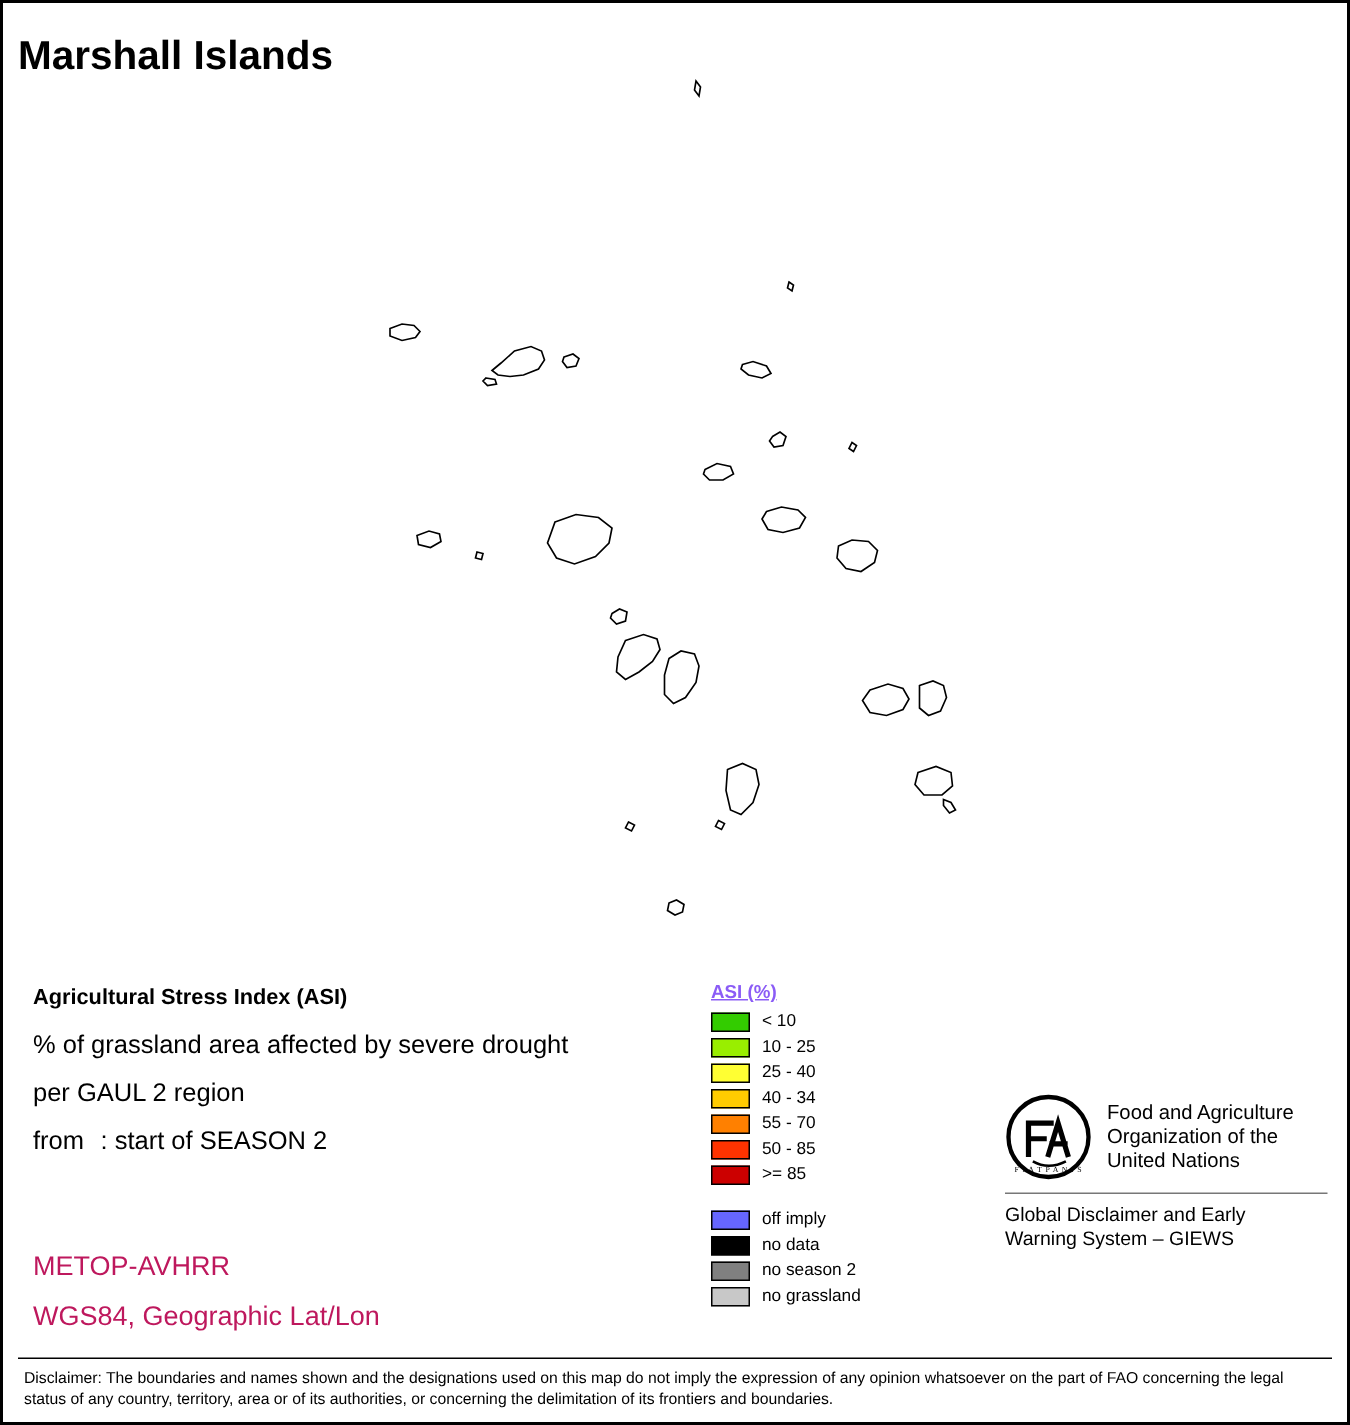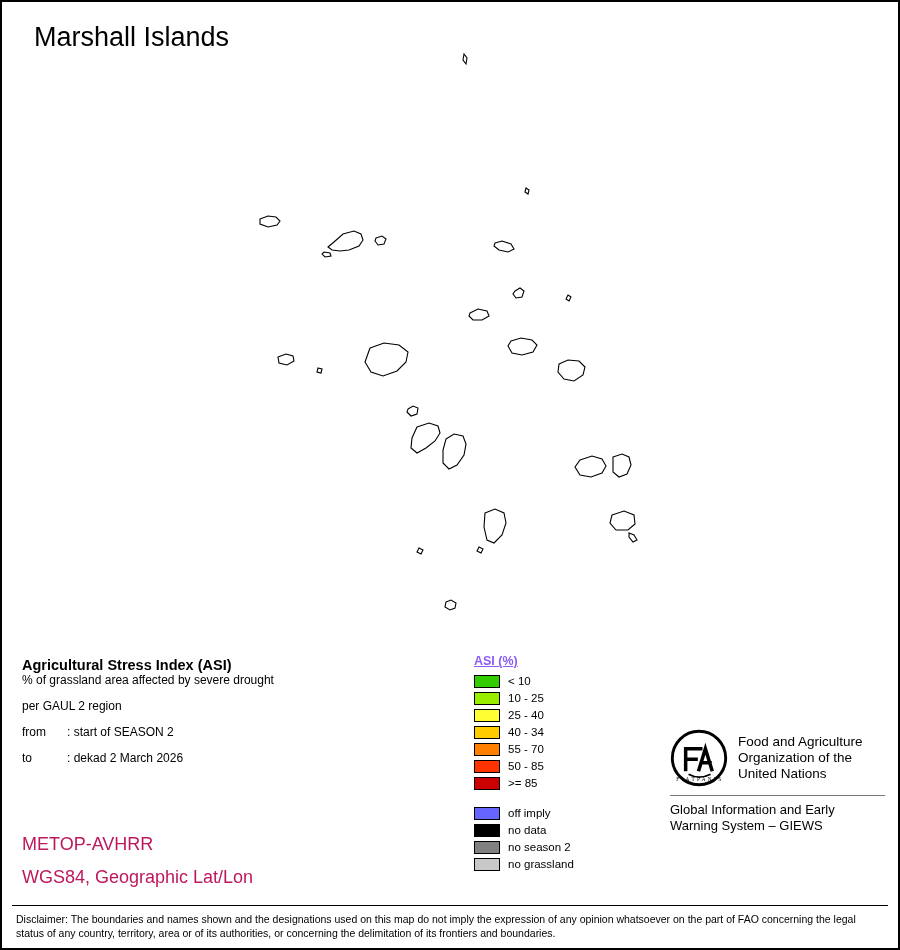--- a/index.html
+++ b/index.html
@@ -12,48 +12,48 @@
     width: 900px;
     height: 950px;
     box-sizing: border-box;
     border: 2px solid #000000;
     background: #ffffff;
     font-family: "Liberation Sans", sans-serif;
     overflow: hidden;
   }
   .map-title {
     position: absolute;
-    left: 32px;
+    left: 10px;
     top: 20px;
     font-size: 27px;
-    font-weight: normal;
+    font-weight: bold;
     color: #000000;
     letter-spacing: 0px;
   }
   .map-canvas {
     position: absolute;
     left: 0;
     top: 0;
     width: 900px;
     height: 640px;
   }
   .legend-block {
     position: absolute;
     left: 20px;
     top: 655px;
     width: 430px;
   }
   .legend-block .lead {
     font-size: 14.5px;
     font-weight: bold;
     color: #000000;
-    margin-bottom: 0;
+    margin-bottom: 14px;
   }
   .legend-block .line {
-    font-size: 12px;
+    font-size: 17px;
     color: #000000;
     margin-bottom: 12px;
     white-space: pre;
   }
   .legend-block .line .lbl {
     display: inline-block;
     width: 45px;
   }
   .sensor-block {
     position: absolute;
@@ -184,21 +184,20 @@
         <path d="M477,545 l4,2 -2,4 -4,-2 z" fill="#ffffff" stroke="#000000" stroke-width="1.1"></path>
         <path d="M444,600 l5,-2 5,3 -1,5 -5,2 -5,-3 z" fill="#ffffff" stroke="#000000" stroke-width="1.1"></path>
       </g>
   </svg>
 
   <div class="legend-block">
     <div class="lead">Agricultural Stress Index (ASI)</div>
     <div class="line">% of grassland area affected by severe drought</div>
     <div class="line">per GAUL 2 region</div>
     <div class="line"><span class="lbl">from</span><span>: start of SEASON 2</span></div>
-    <div class="line"><span class="lbl">to</span><span>: dekad 2 March 2026</span></div>
   </div>
 
   <div class="sensor-block">
     <div class="line">METOP-AVHRR</div>
     <div class="line">WGS84, Geographic Lat/Lon</div>
   </div>
 
   <div class="asi-legend">
     <div class="asi-head">ASI (%)</div>
     <div id="asi-classes">
@@ -262,21 +261,21 @@
         <text x="50" y="90" font-size="9" text-anchor="middle" font-family="Liberation Serif, serif" letter-spacing="1">F I A T   P A N I S</text>
       </svg>
       <div class="fao-name">
         <div>Food and Agriculture</div>
         <div>Organization of the</div>
         <div>United Nations</div>
       </div>
     </div>
     <div class="fao-rule"></div>
     <div class="giews">
-      <div>Global Information and Early</div>
+      <div>Global Disclaimer and Early</div>
       <div>Warning System – GIEWS</div>
     </div>
   </div>
 
   <div class="disclaimer-rule"></div>
   <div class="disclaimer">Disclaimer: The boundaries and names shown and the designations used on this map do not imply the expression of any opinion whatsoever on the part of FAO concerning the legal status of any country, territory, area or of its authorities, or concerning the delimitation of its frontiers and boundaries.</div>
 
 </div>
 
 </body></html>

